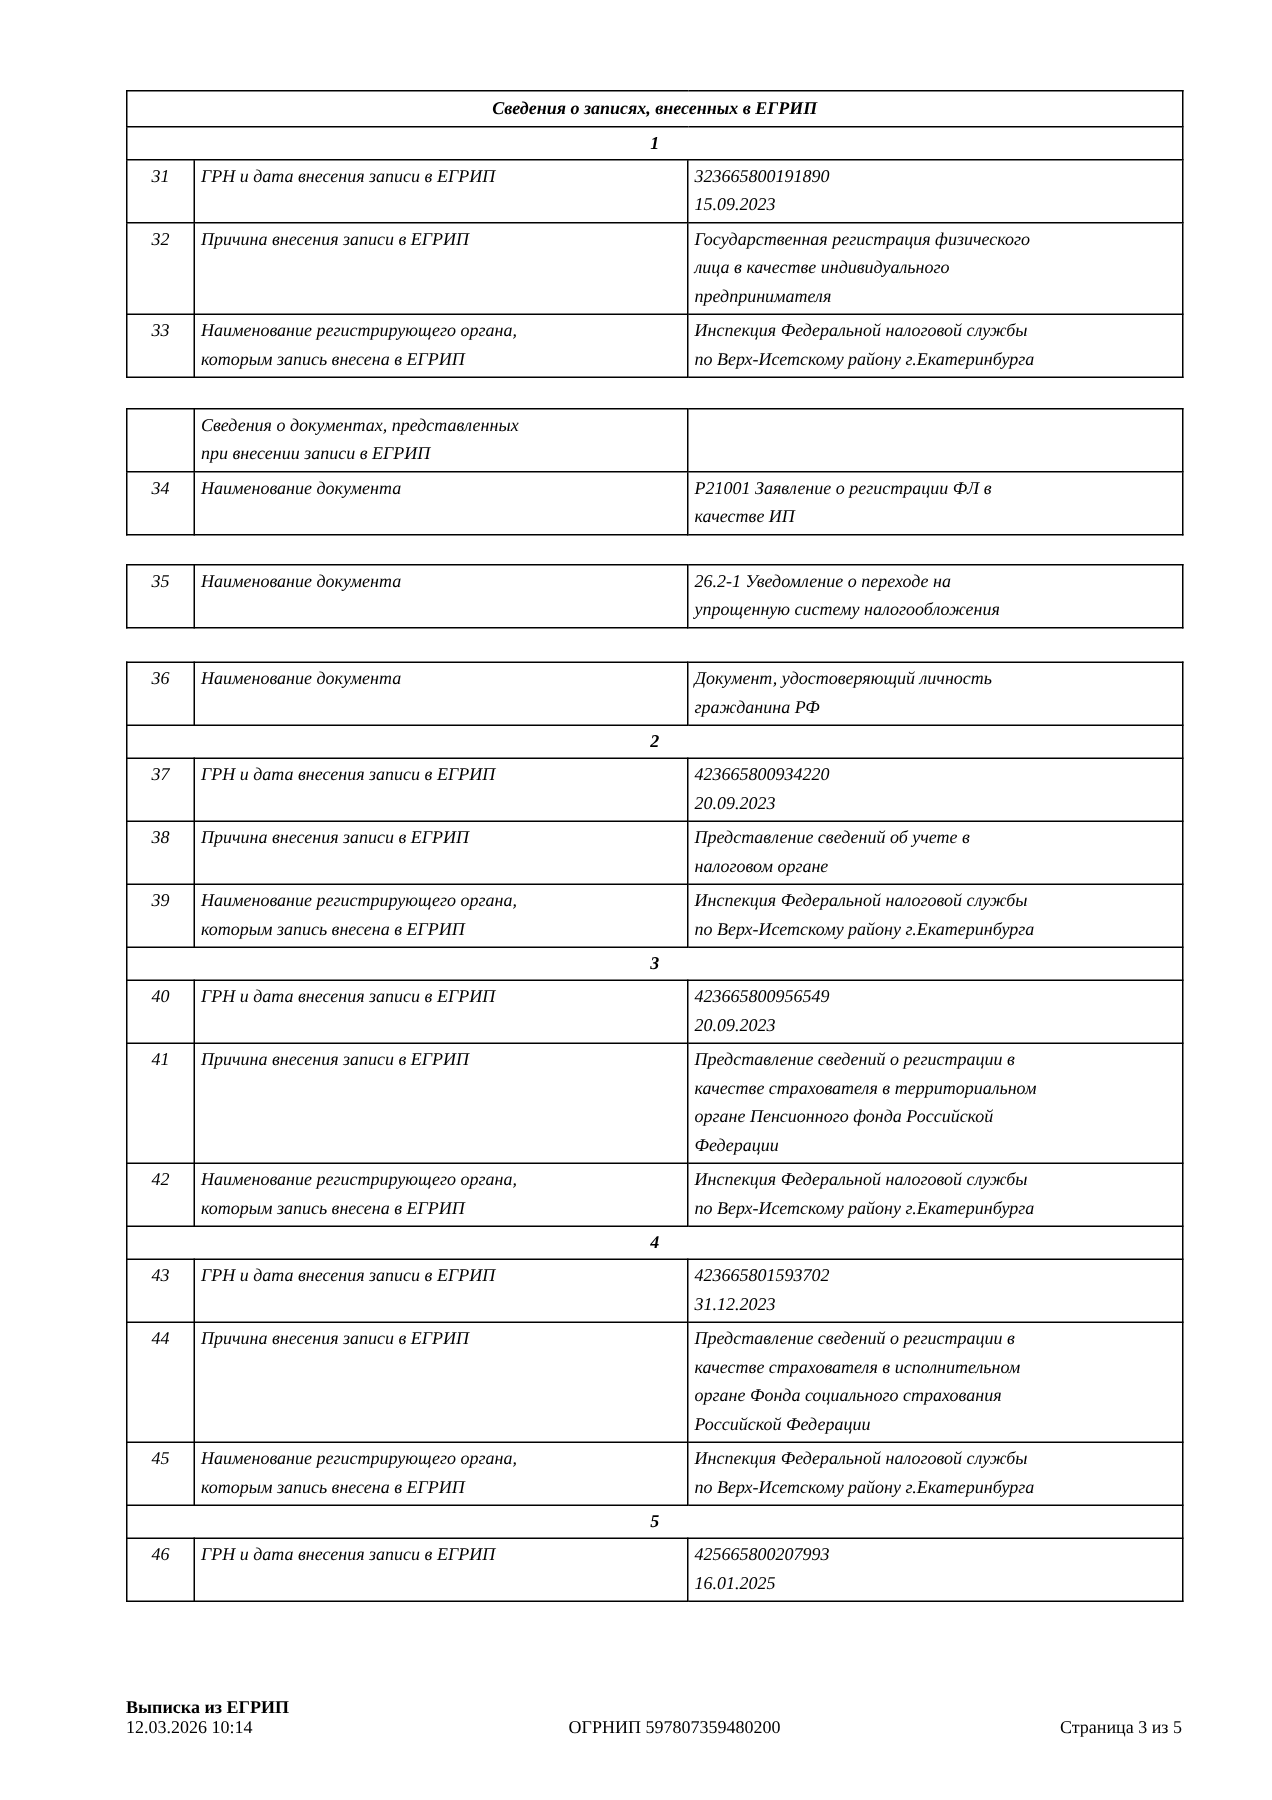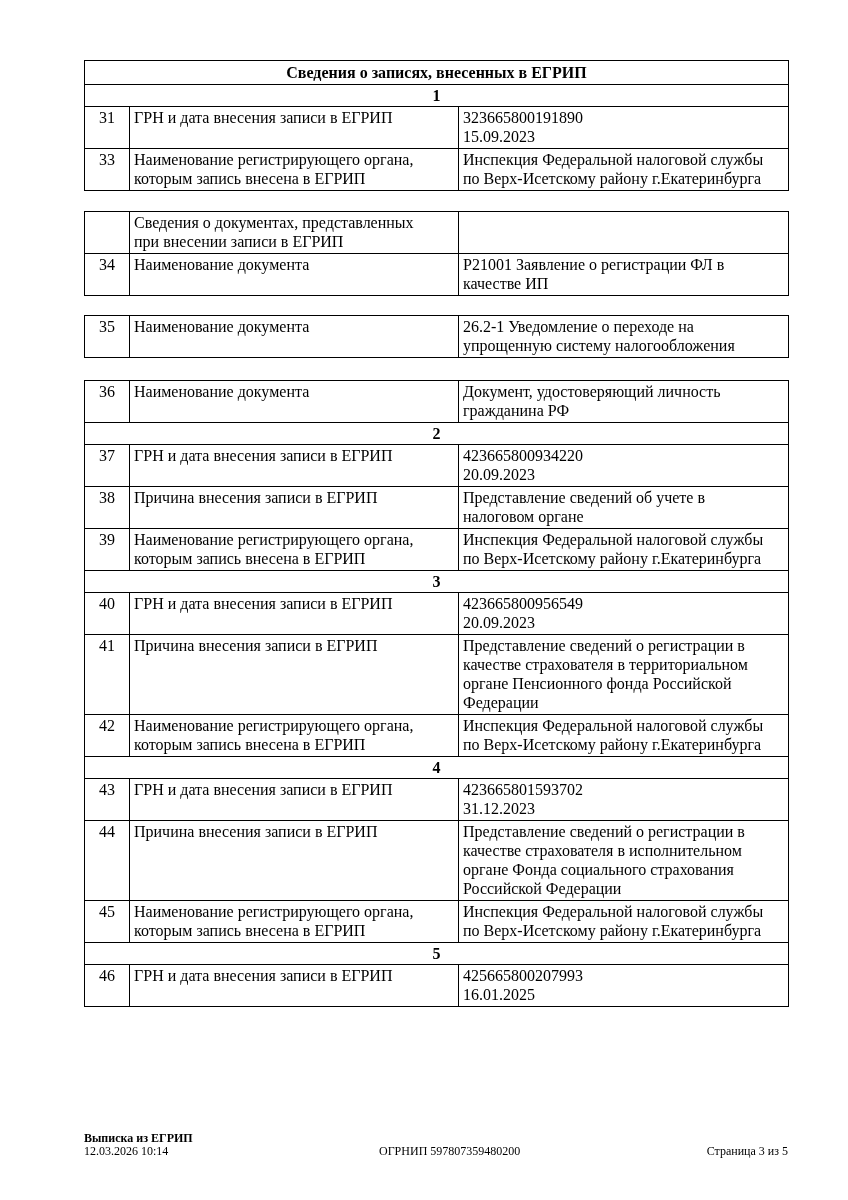--- a/index.html
+++ b/index.html
@@ -14,23 +14,24 @@
   .content { position: absolute; top: 60px; left: 84px; width: 704px; }
 
   table.block {
     width: 704px;
     border-collapse: collapse;
     table-layout: fixed;
   }
   table.block td {
     border: 1px solid #000000;
     vertical-align: top;
-    font-size: 16px;
+    font-size: 12px;
     line-height: 19px;
     padding: 1px 4px 2px 4px;
+    font-style: italic;
   }
   col.c-num { width: 45px; }
   col.c-lbl { width: 329px; }
   col.c-val { width: 330px; }
 
   td.num { text-align: center; padding-left: 1px; padding-right: 1px; }
   td.lbl, td.val { white-space: pre-line; }
 
   tr.title-row td {
     text-align: center;
@@ -78,20 +79,27 @@
           <td colspan="3">Сведения о записях, внесенных в ЕГРИП</td>
         </tr>
         <tr class="section-row">
           <td colspan="3">1</td>
         </tr>
         <tr>
           <td class="num">31</td>
           <td class="lbl">ГРН и дата внесения записи в ЕГРИП</td>
           <td class="val">323665800191890
 15.09.2023</td>
+        </tr>
+        <tr>
+          <td class="num">32</td>
+          <td class="lbl">Причина внесения записи в ЕГРИП</td>
+          <td class="val">Государственная регистрация физического
+лица в качестве индивидуального
+предпринимателя</td>
         </tr>
         <tr>
           <td class="num">33</td>
           <td class="lbl">Наименование регистрирующего органа,
 которым запись внесена в ЕГРИП</td>
           <td class="val">Инспекция Федеральной налоговой службы
 по Верх-Исетскому району г.Екатеринбурга</td>
         </tr>
       </tbody>
     </table>

